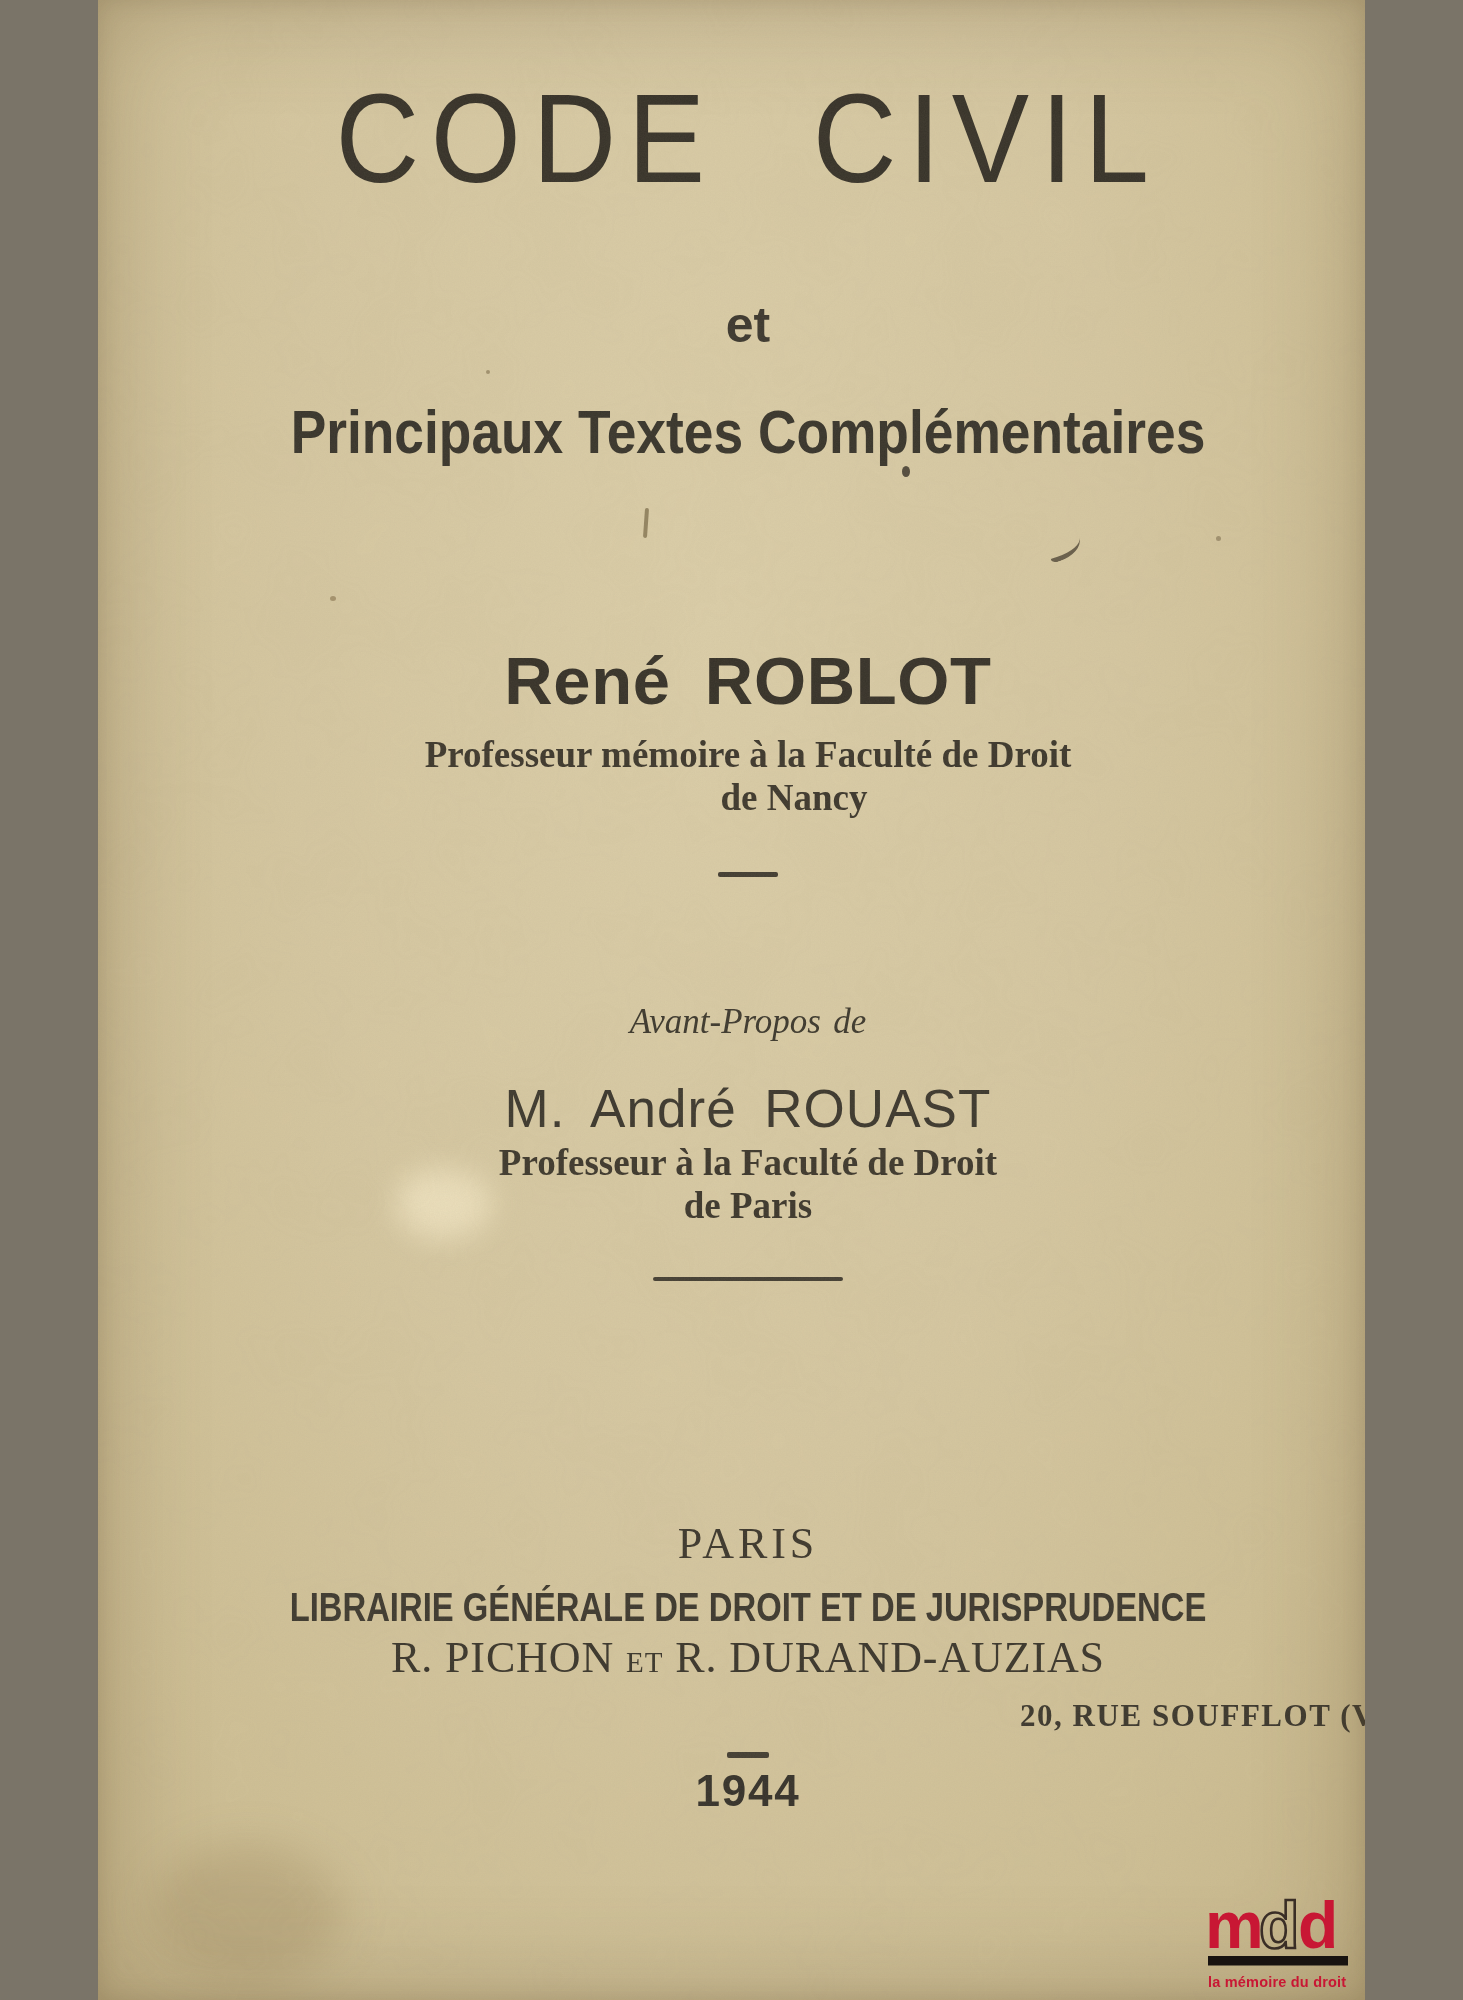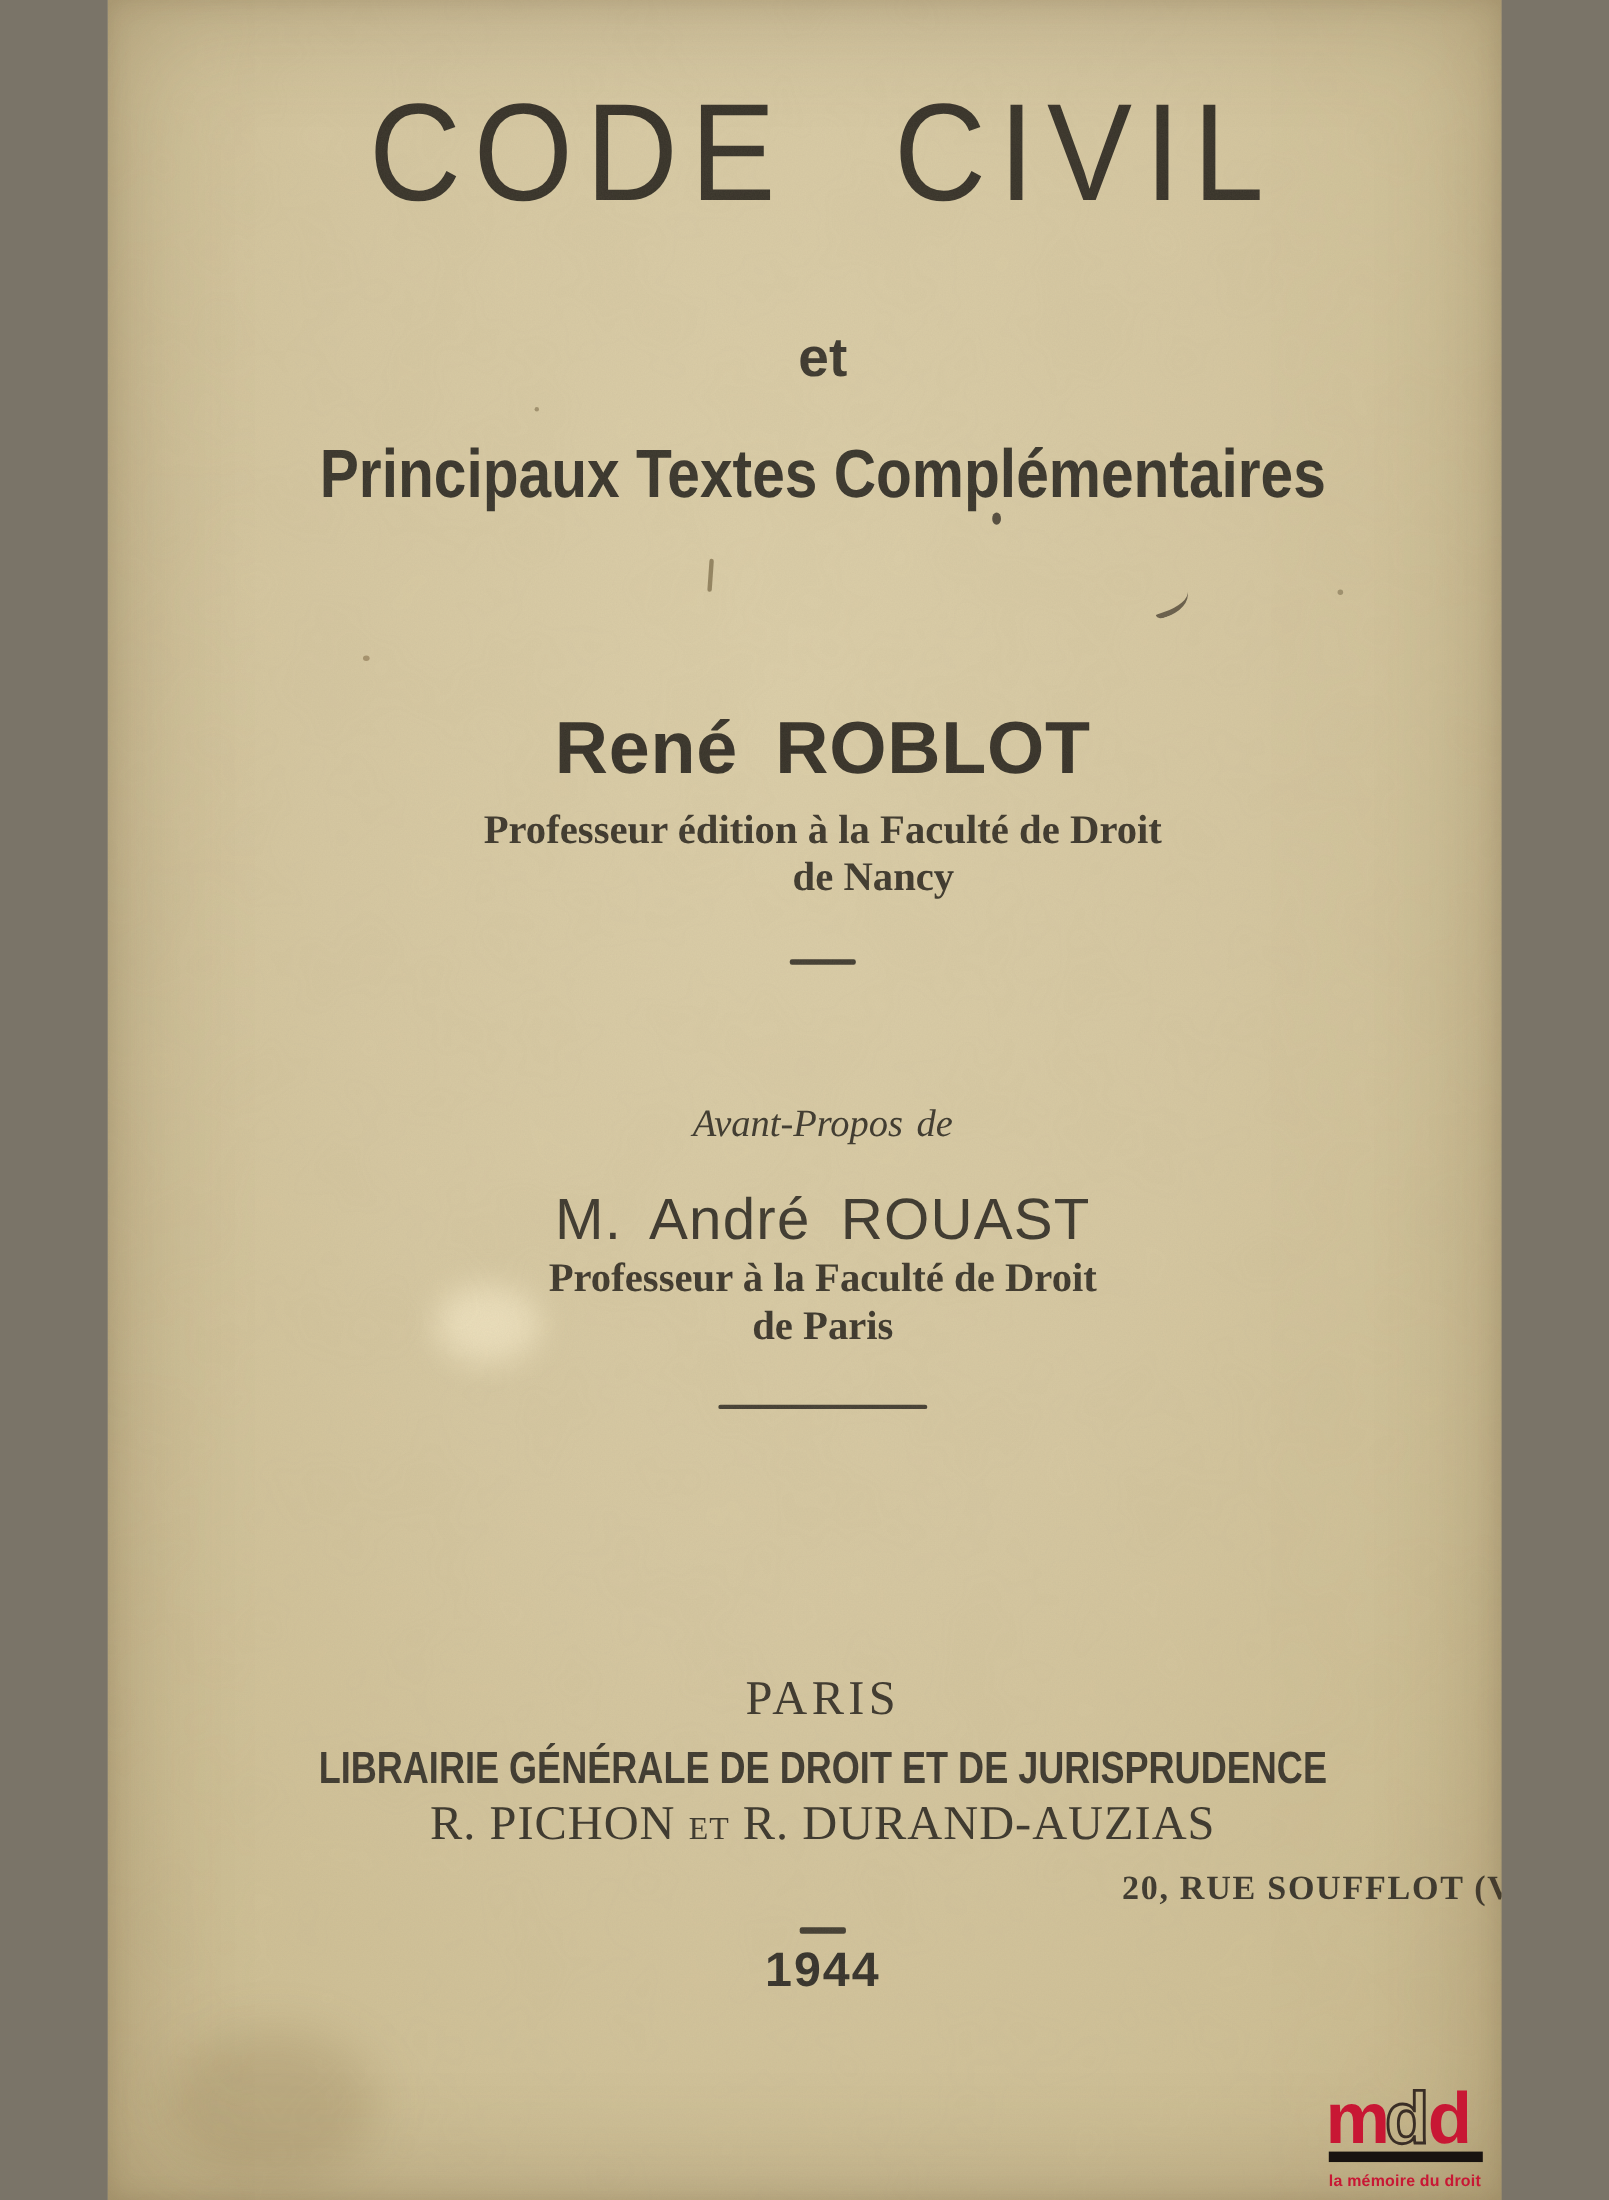--- a/index.html
+++ b/index.html
@@ -75,21 +75,21 @@
 <body>
 
 <div class="page">
 
   <div class="content">
     <div class="line" id="title">CODE CIVIL</div>
     <div class="line" id="et">et</div>
     <div class="line" id="subtitle">Principaux Textes Complémentaires</div>
 
     <div class="line" id="editor">René ROBLOT</div>
-    <div class="line serif-small" id="ed-aff1">Professeur édition à la Faculté de Droit</div>
+    <div class="line serif-small" id="ed-aff1">Professeur mémoire à la Faculté de Droit</div>
     <div class="line serif-small" id="ed-aff2">de Nancy</div>
 
     <div class="rule" id="rule1"></div>
 
     <div class="line" id="foreword-label">Avant-Propos de</div>
     <div class="line" id="foreword-author">M. André ROUAST</div>
     <div class="line serif-small" id="fw-aff1">Professeur à la Faculté de Droit</div>
     <div class="line serif-small" id="fw-aff2">de Paris</div>
 
     <div class="rule" id="rule2"></div>

